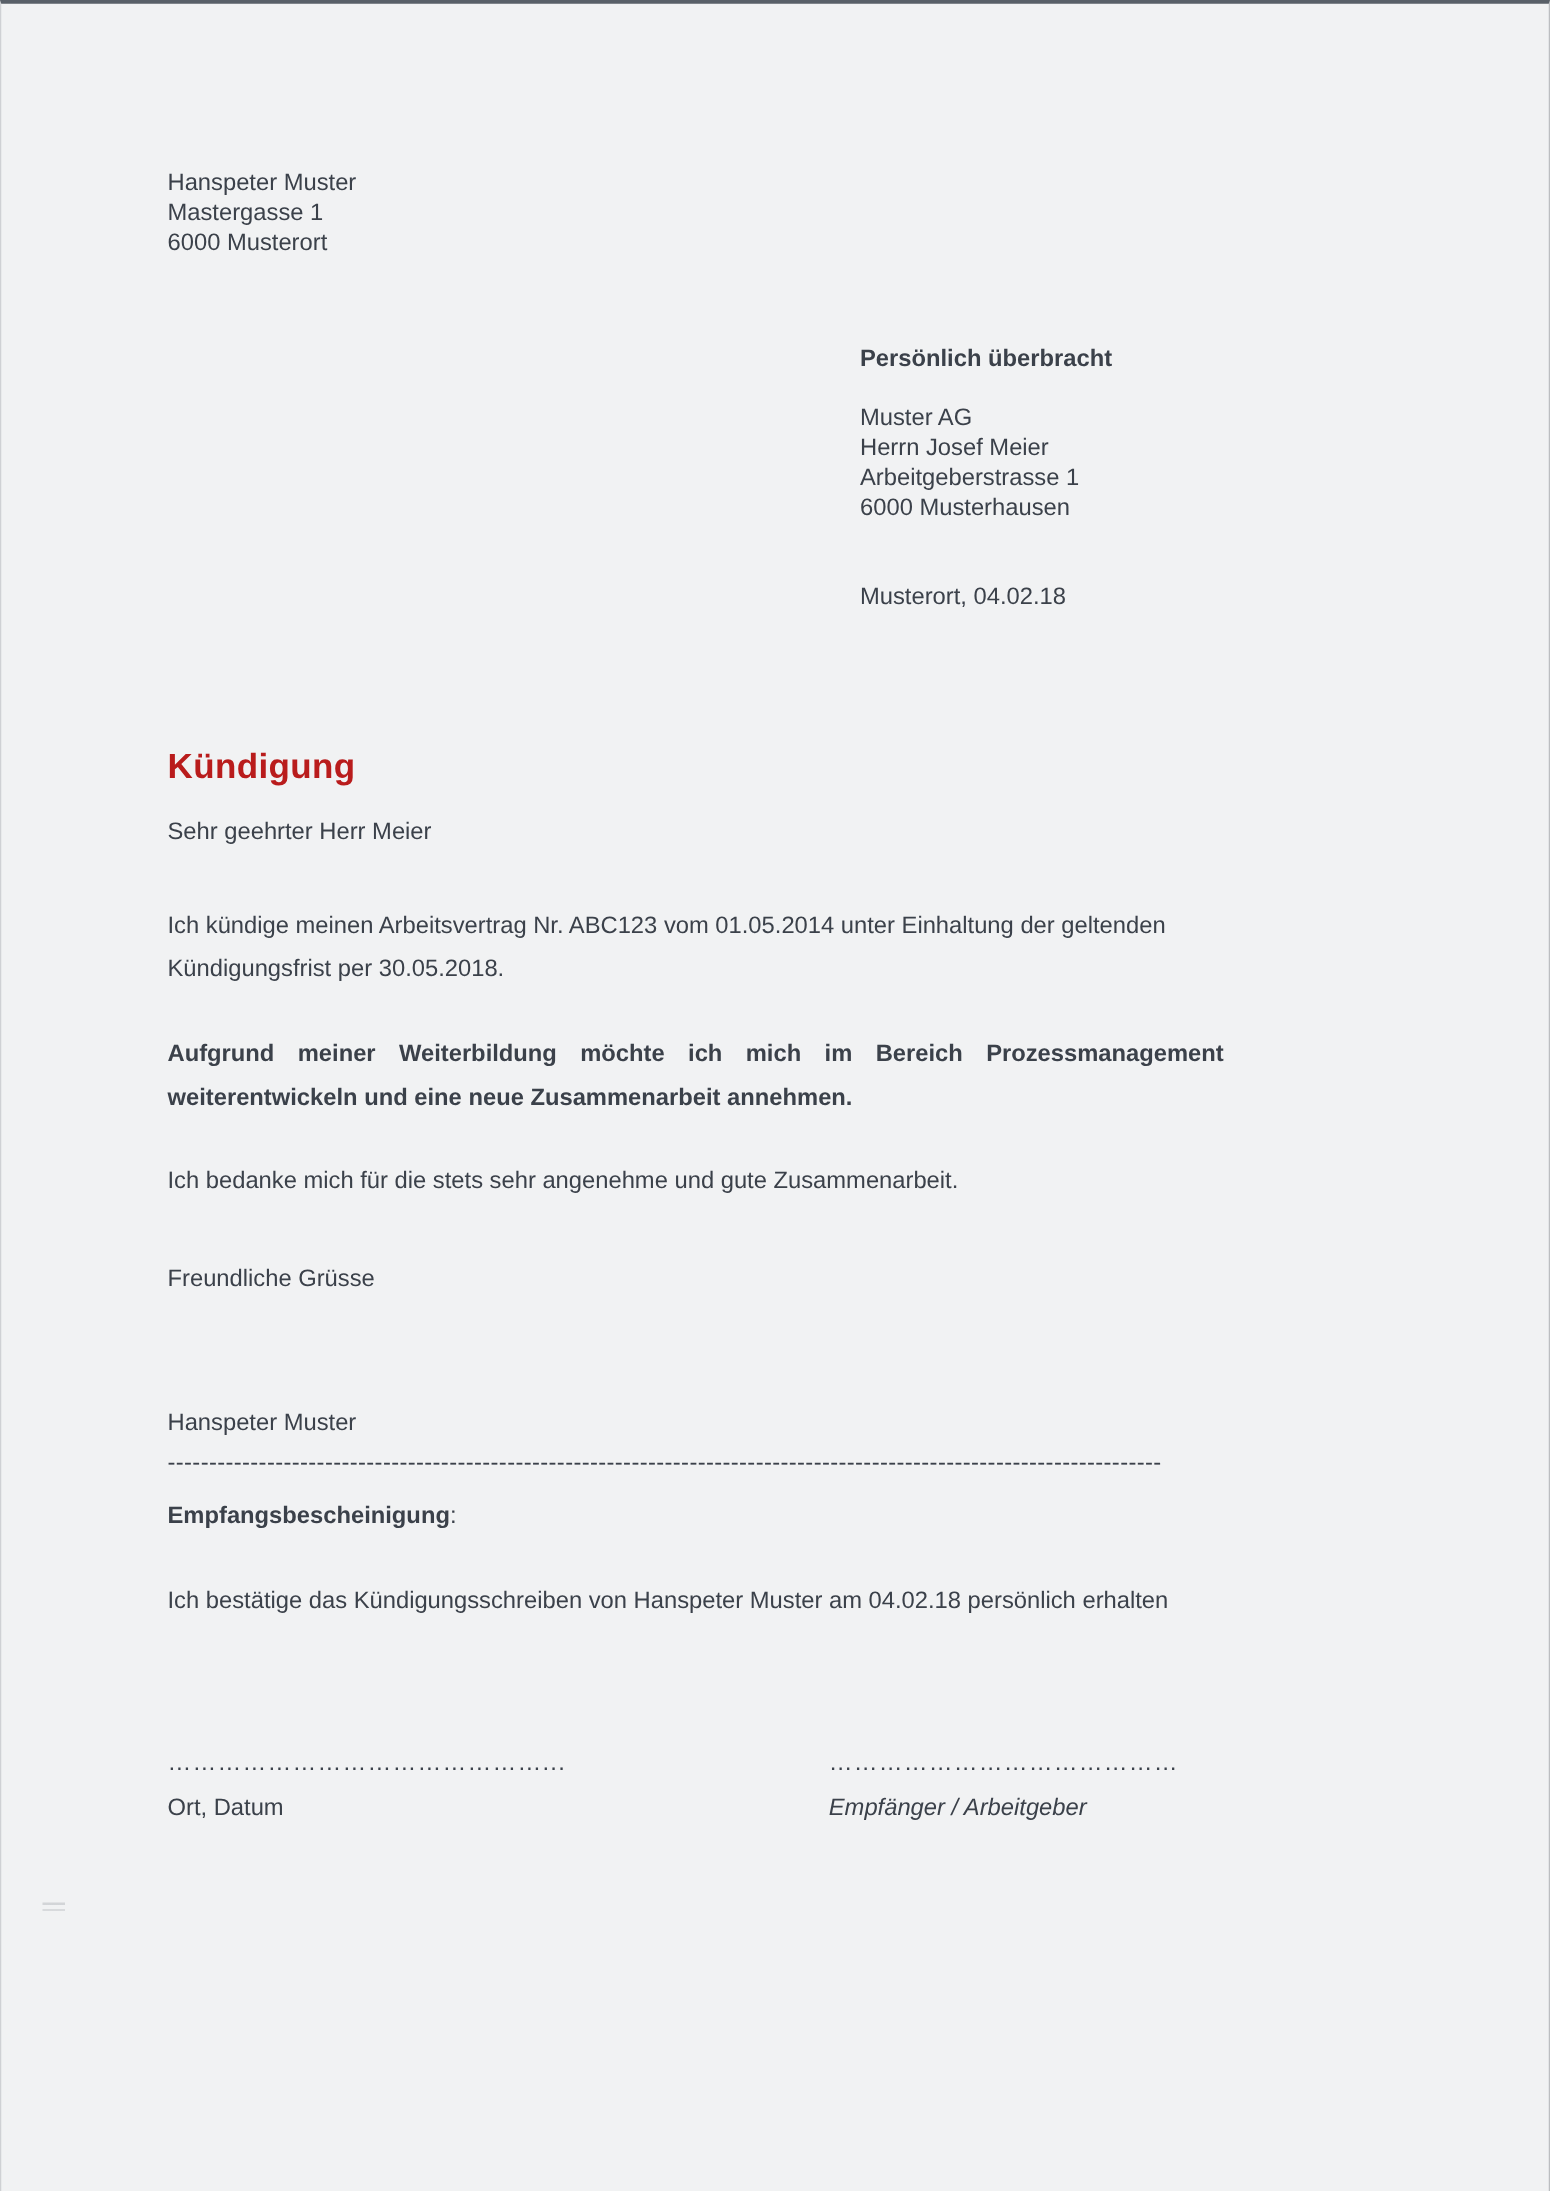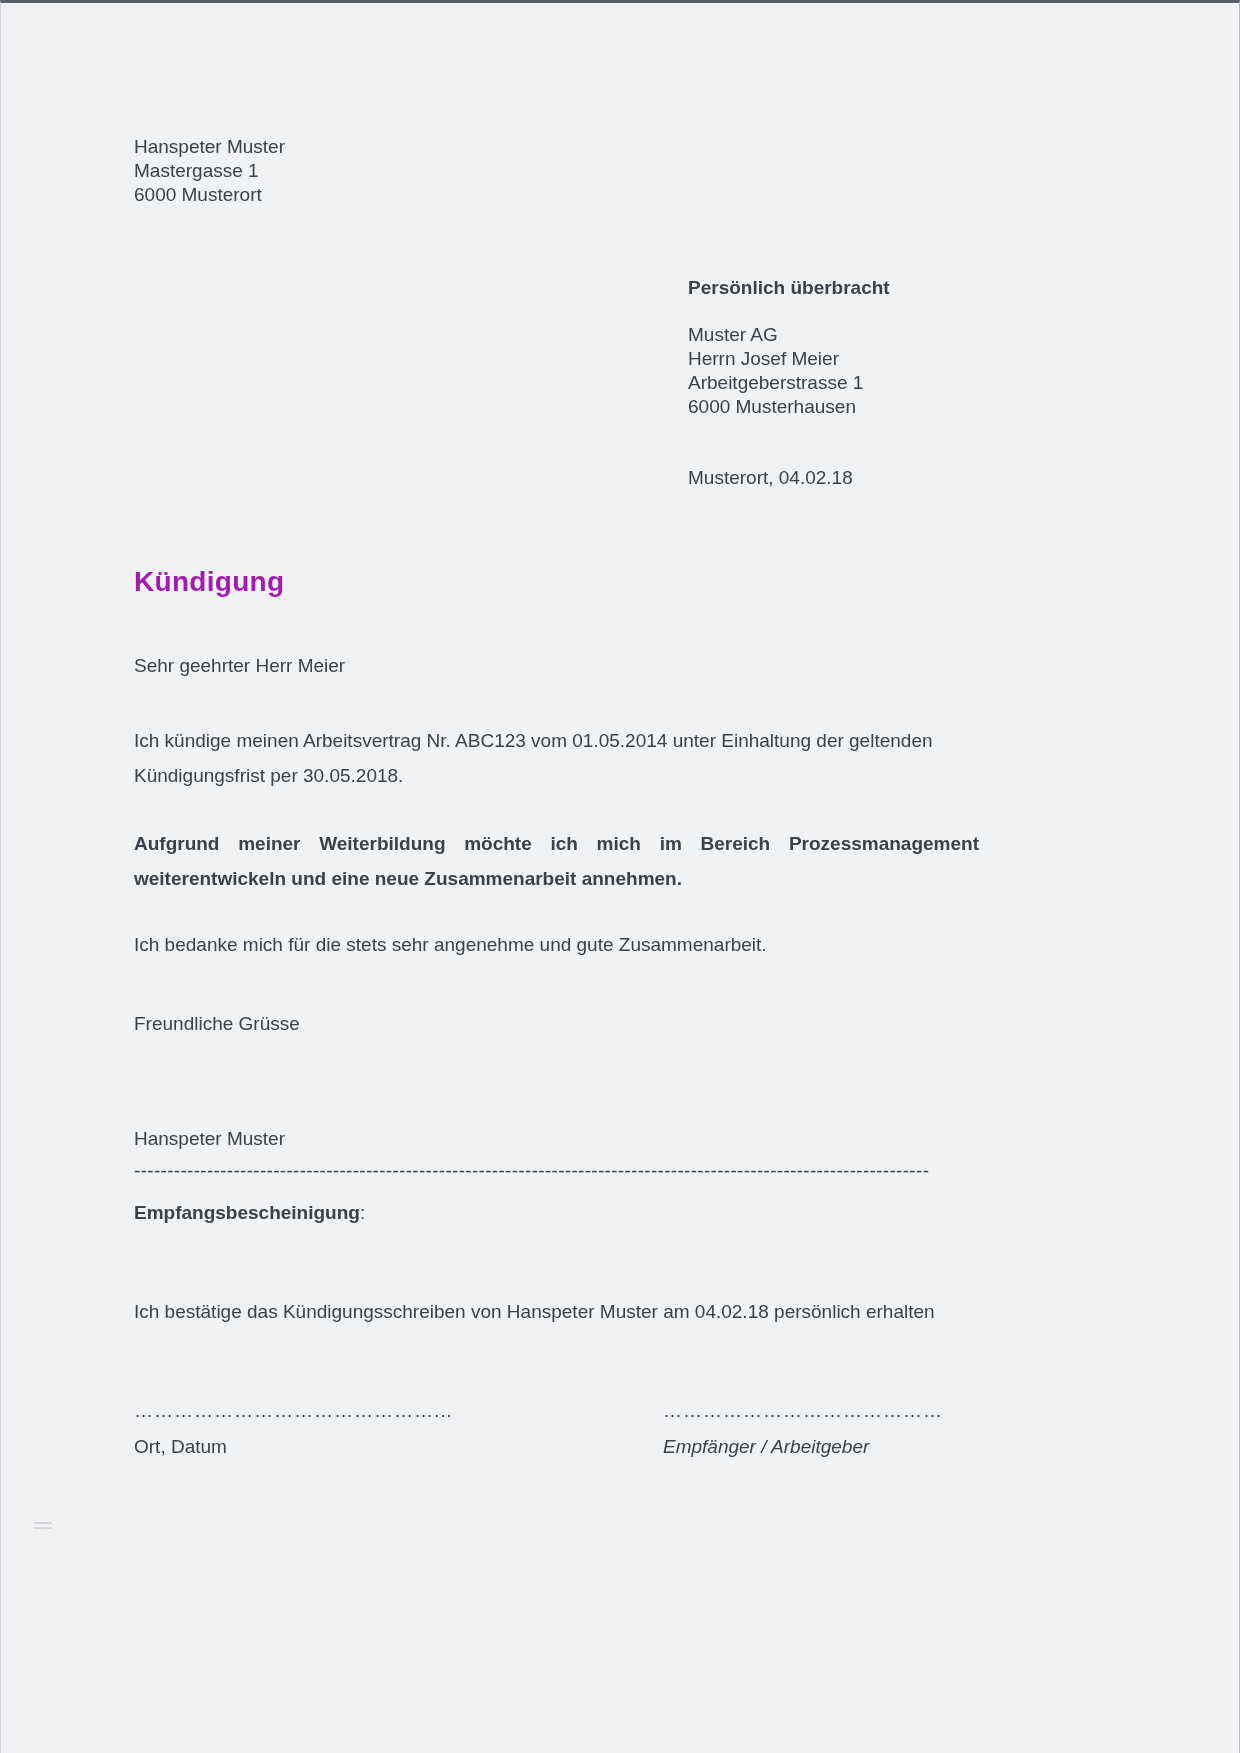--- a/index.html
+++ b/index.html
@@ -16,29 +16,30 @@
     border-right:1px solid #bcbec1;
     overflow:hidden;
   }
   .abs { position:absolute; }
   .line { font-size:19px; line-height:24px; white-space:nowrap; }
   .para-line { font-size:19px; line-height:35px; white-space:nowrap; }
   .para-line-wrap { font-size:19px; line-height:35px; }
   .justify-line { text-align:justify; text-align-last:justify; white-space:normal; }
   .bold { font-weight:bold; }
   .heading {
-    font-size:28px; font-weight:bold; color:#a21caf; letter-spacing:0.3px;
+    font-size:28px; font-weight:bold; color:#b91c1c; letter-spacing:0.3px;
     white-space:nowrap;
+    margin-top:31px;
   }
   .dashes {
     font-size:19px; line-height:24px; white-space:nowrap; overflow:hidden;
     width:815px; letter-spacing:0.3px;
   }
   .dots { font-size:19px; line-height:24px; white-space:nowrap; letter-spacing:1px; }
-  .receipt-line { font-size:19px; line-height:30px; white-space:nowrap;margin-top:31px; }
+  .receipt-line { font-size:19px; line-height:30px; white-space:nowrap; }
   .corner-mark {
     width:18px; height:9px;
     background:
       linear-gradient(to bottom,
         rgba(130,135,142,0.55) 0 2px, transparent 2px 5px,
         rgba(130,135,142,0.45) 5px 7px, transparent 7px);
     opacity:0.5;
   }
 </style>
 </head>

